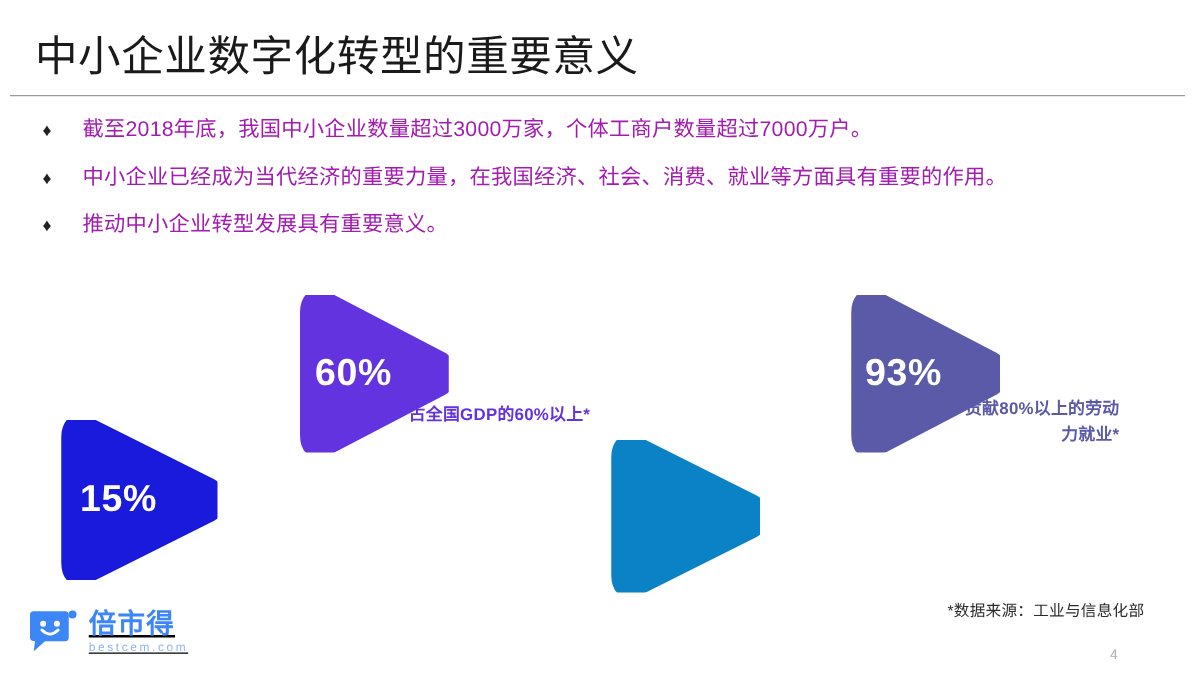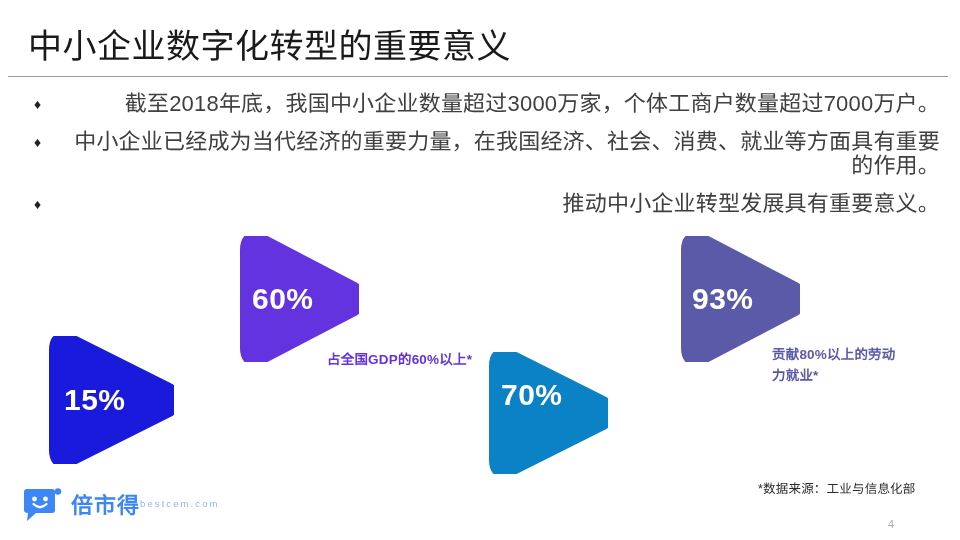--- a/index.html
+++ b/index.html
@@ -56,25 +56,24 @@
     flex: 0 0 auto;
     width: 32px;
     font-size: 14px;
     line-height: 24px;
     color: #222222;
     text-align: left;
     padding-left: 4px;
   }
   .bullet-text {
     flex: 1 1 auto;
-    font-size: 22px;
+    font-size: 17px;
     line-height: 24px;
-    color: #404040;
+    color: #a21caf;
     letter-spacing: 0.2px;
-    text-align: right;
   }
 
   
   .arrow-block {
     position: absolute;
   }
   .arrow-shape {
     position: absolute;
     left: 0;
     top: 0;
@@ -91,21 +90,20 @@
     white-space: nowrap;
     text-align: right;
   }
   .arrow-caption {
     position: absolute;
     font-size: 13.5px;
     font-weight: 700;
     line-height: 21px;
     letter-spacing: 0.2px;
     white-space: pre-line;
-    margin-top: 28px;
   }
 
   
   #arrow-1 { left: 46px;  top: 336px; }
 
   #arrow-2 { left: 237px; top: 236px; }
 
   #arrow-3 { left: 486px; top: 352px; }
 
   #arrow-4 { left: 678px; top: 236px; }
@@ -129,21 +127,21 @@
   
   .logo {
     position: absolute;
     left: 22px;
     top: 488px;
     display: flex;
     align-items: center;
     gap: 9px;
   }
   .logo-mark { position: relative; width: 40px; height: 36px; }
-  .logo-text { display: flex; flex-direction: row; line-height: 1; }
+  .logo-text { display: flex; flex-direction: column; line-height: 1; text-decoration: underline; }
   .logo-name {
     font-size: 22px;
     font-weight: 700;
     color: #3d86f5;
     letter-spacing: 1px;
   }
   .logo-domain {
     margin-top: 4px;
     font-size: 9.5px;
     color: #8fb6ef;
@@ -201,31 +199,30 @@
   <div class="arrow-value" style="left:252px; top:282px;">60%</div>
   <div class="arrow-caption" style="left:327px; top:321px; color:#6333e0;">占全国GDP的60%以上*</div>
 
   <div class="arrow-block" id="arrow-3">
     <div class="arrow-shape">
       <svg width="122" height="122" viewBox="0 0 122 122">
         <path d="M14 14 Q14 2 24 9 L114 54 Q124 61 114 68 L24 113 Q14 120 14 108 Z" fill="#0b82c6" stroke="#0b82c6" stroke-width="22" stroke-linejoin="round"></path>
       </svg>
     </div>
   </div>
-  <div class="arrow-value" style="left:501px; top:378px;">70%</div>
 
   <div class="arrow-block" id="arrow-4">
     <div class="arrow-shape">
       <svg width="122" height="126" viewBox="0 0 122 126">
         <path d="M14 14 Q14 2 24 9 L114 56 Q124 63 114 70 L24 117 Q14 124 14 112 Z" fill="#5b5aa8" stroke="#5b5aa8" stroke-width="22" stroke-linejoin="round"></path>
       </svg>
     </div>
   </div>
   <div class="arrow-value" style="left:692px; top:282px;">93%</div>
-  <div class="arrow-caption" style="left:772px; top:316px; color:#5b5aa8;">贡献80%以上的劳动
+  <div class="arrow-caption" style="left:772px; top:316px; color:#5b5aa8;text-align:right;">贡献80%以上的劳动
 力就业*</div>
 
   <div class="footnote">
     <span>*数据来源：</span><span class="src">工业与信息化部</span>
   </div>
 
   <div class="logo">
     <div class="logo-mark">
       <svg width="40" height="36" viewBox="0 0 40 36">
         <path d="M2 4 Q2 1 5 1 L30 1 Q33 1 33 4 L33 22 Q33 25 30 25 L14 25 L5 33 L6 25 Q2 25 2 22 Z" fill="#3d86f5"></path>

